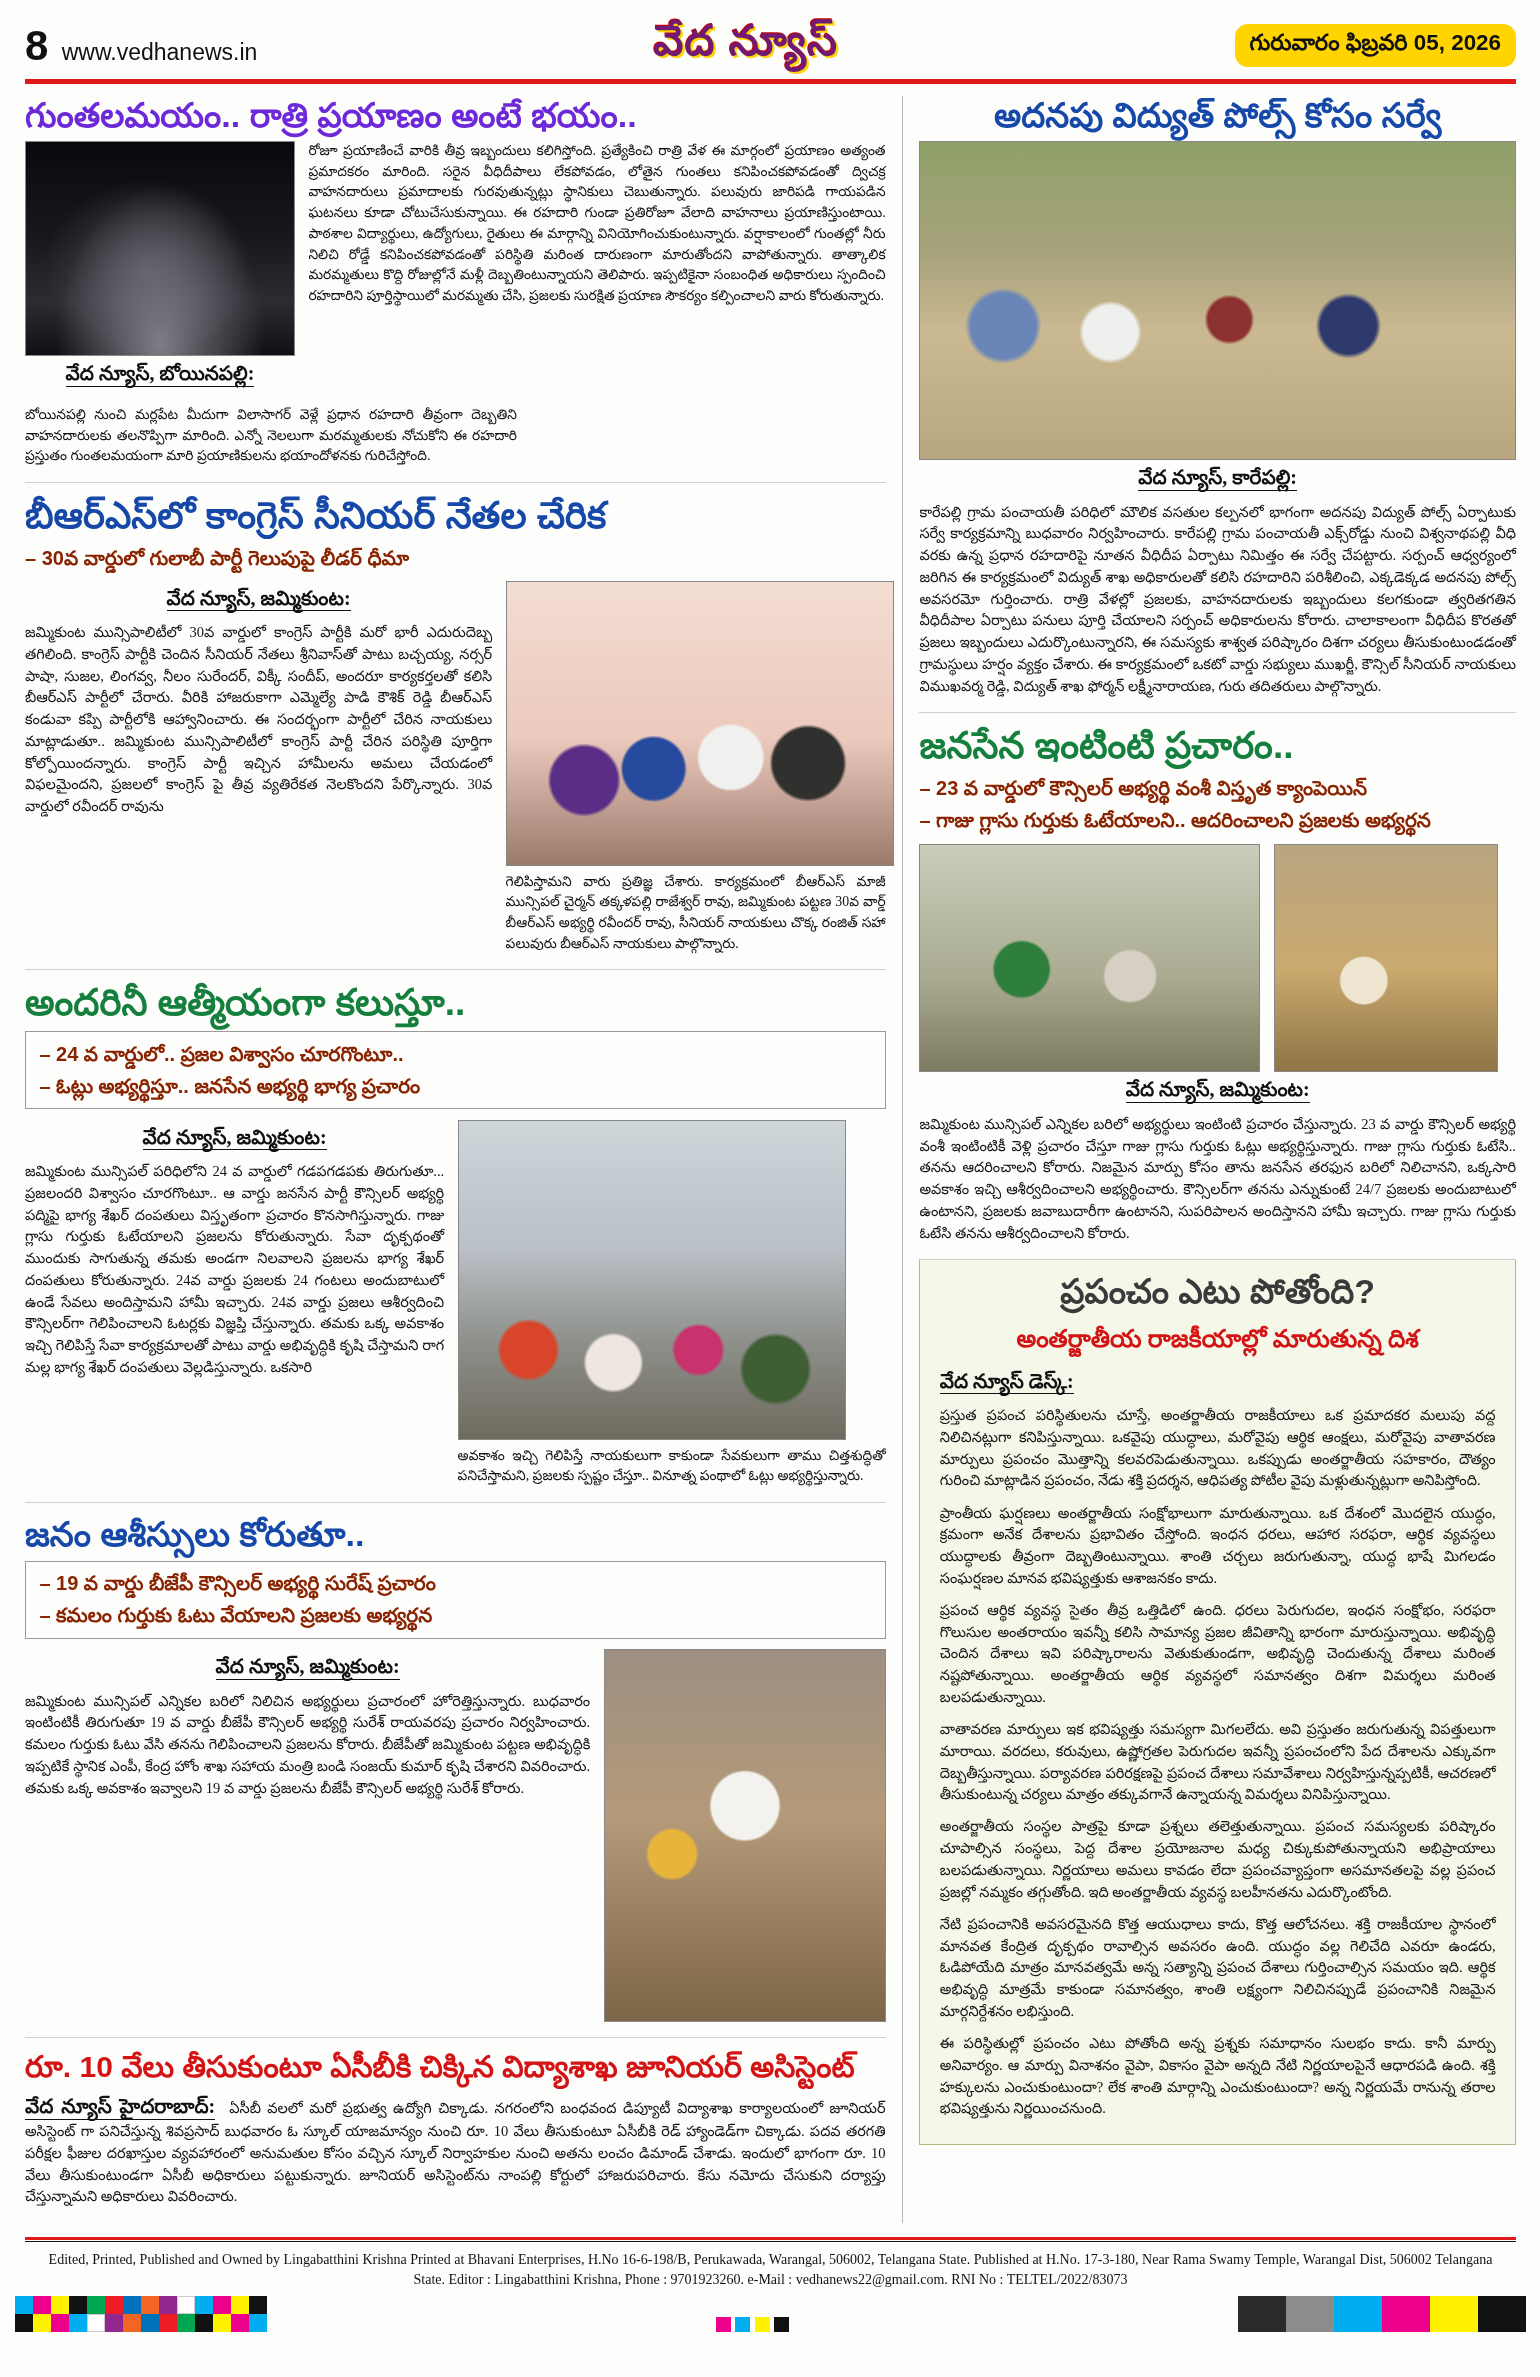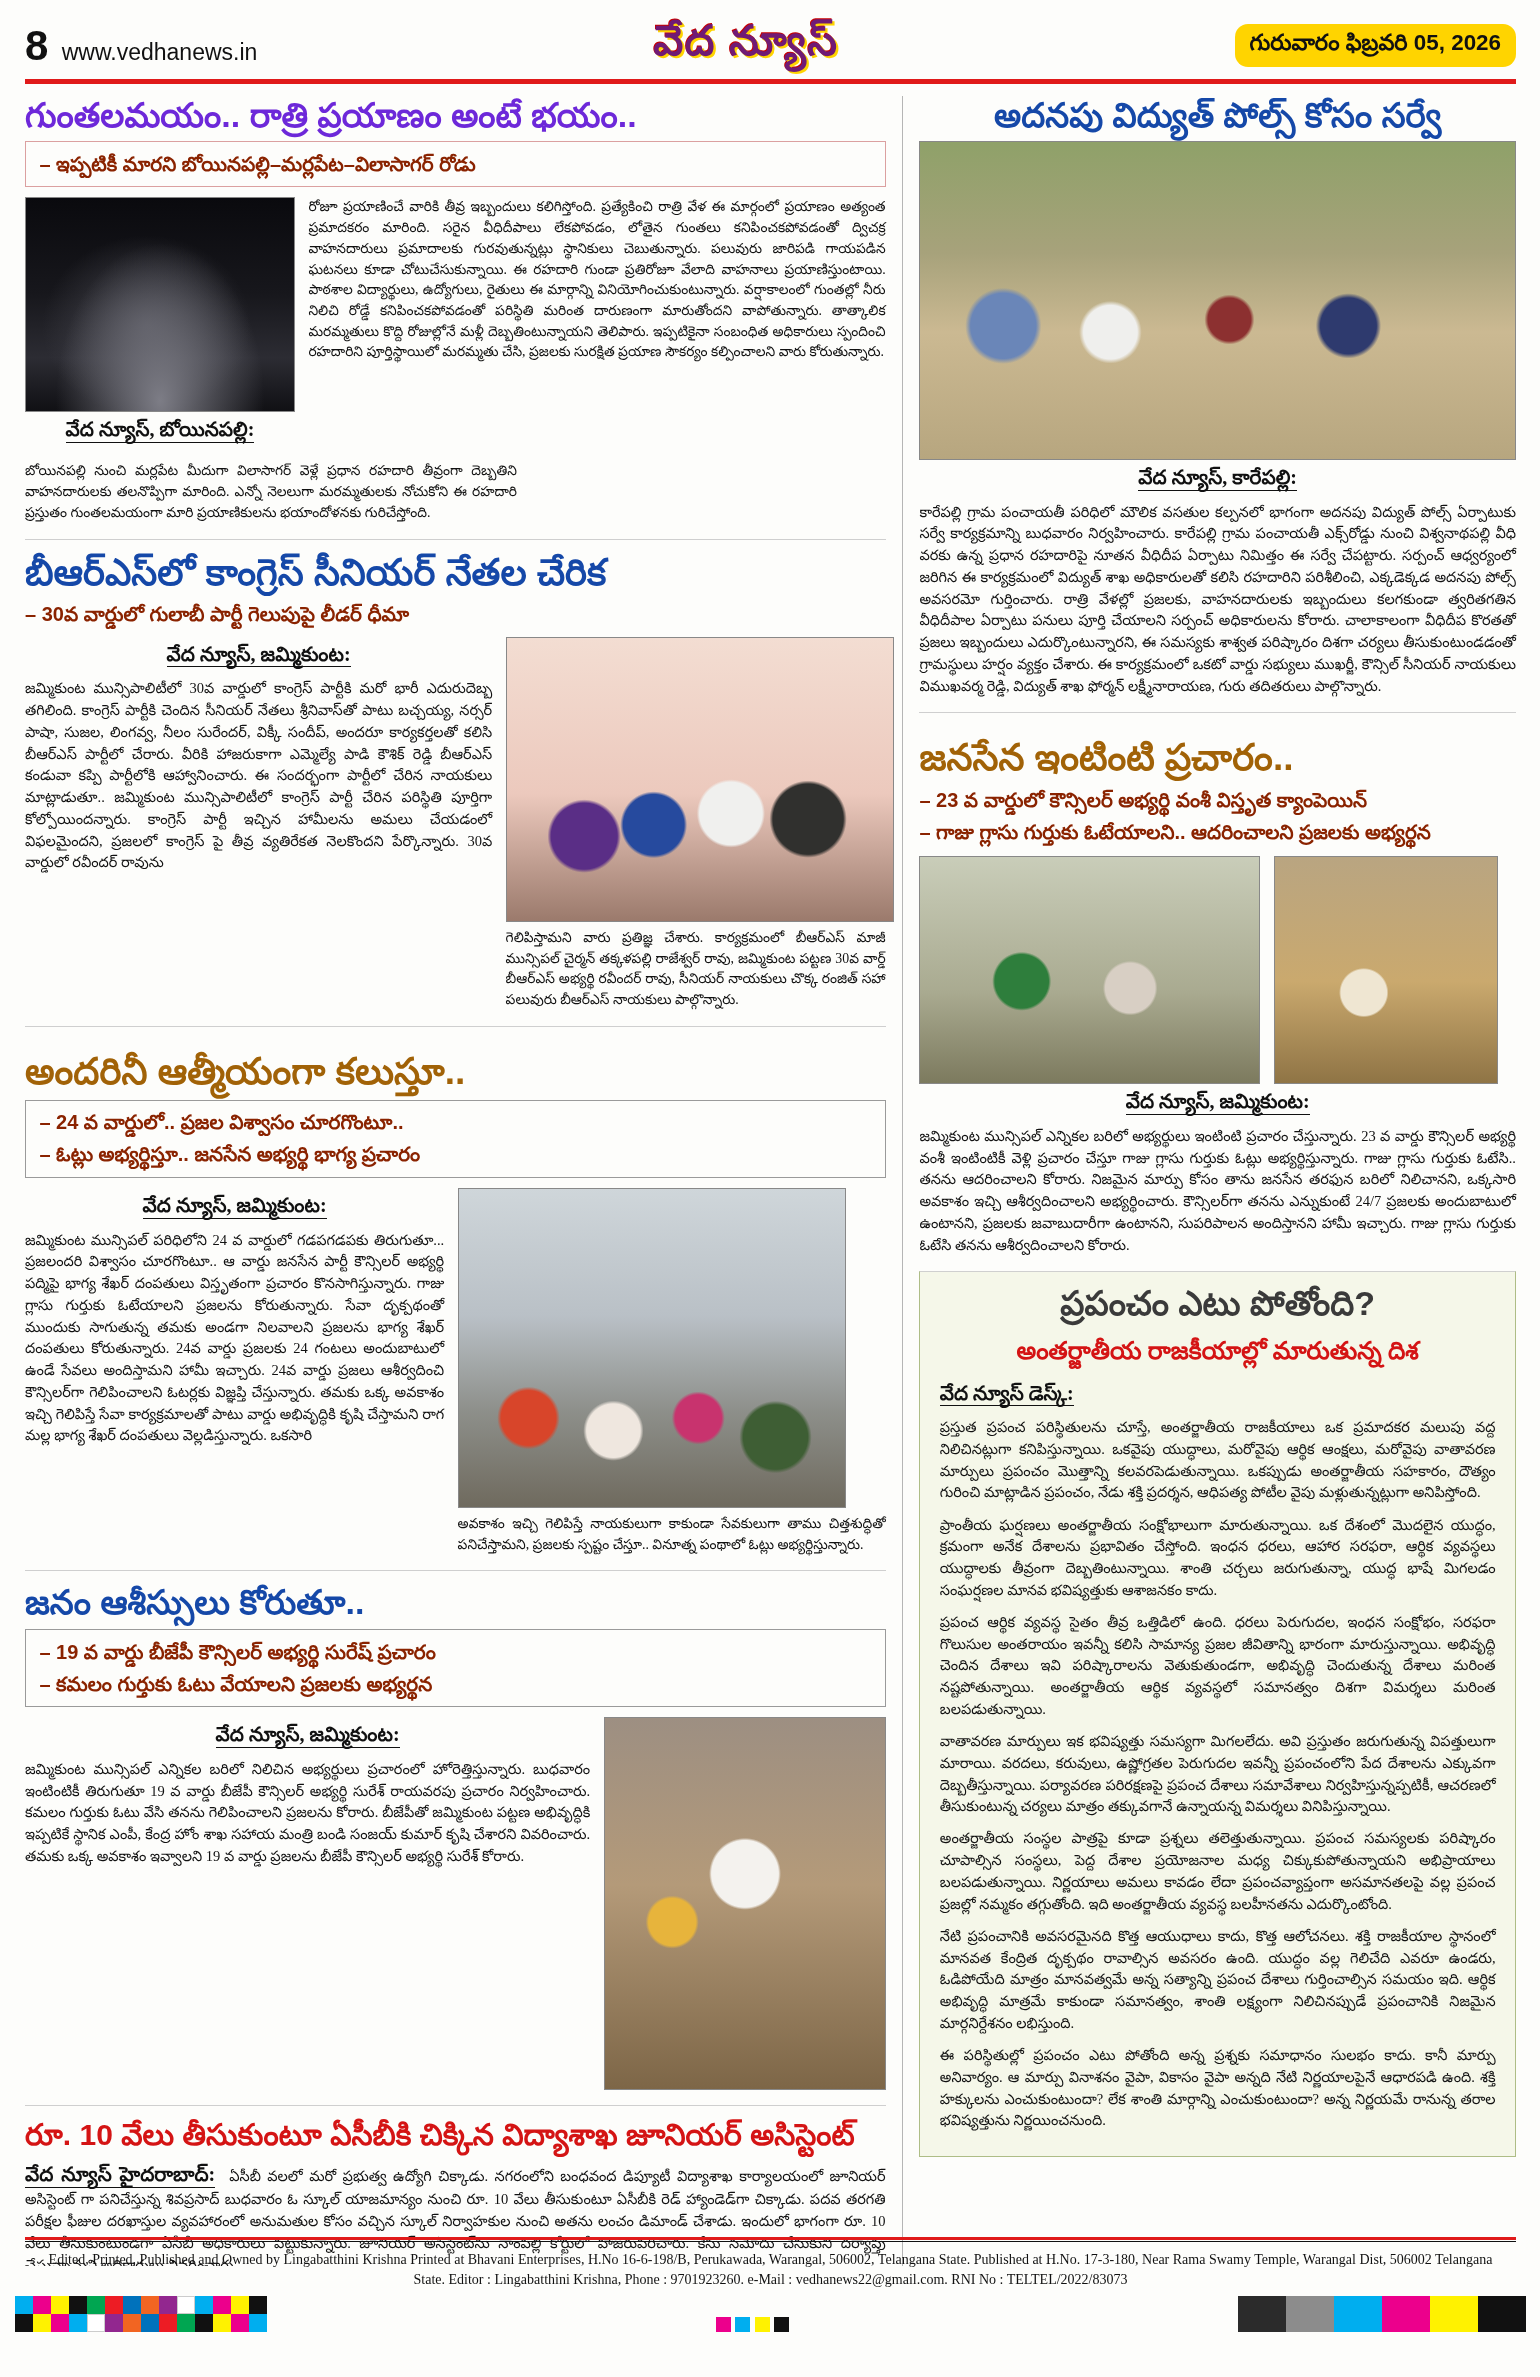--- a/index.html
+++ b/index.html
@@ -25,21 +25,21 @@
   .col-left { width:878px; padding-right:16.4px; border-right:1.5px solid #b5b5b5; }
   .col-right { flex:1; padding-left:16.4px; }
 
   .article { margin-bottom:15px; }
   .article + .article { border-top:0.7px solid #cfcfcf; padding-top:12px; }
 
   .hl { font-family:"Liberation Sans",sans-serif; font-weight:bold; line-height:1.12;
         margin-bottom:7.5px; }
   .hl.magenta { color:#6d28d9; font-size:34px; }
   .hl.blue    { color:#1548a8; font-size:37px; }
-  .hl.green   { color:#a16207; font-size:37px;margin-top:12px; }
+  .hl.green   { color:#15803d; font-size:37px; }
   .hl.blue2   { color:#1548a8; font-size:34px; }
   .hl.red     { color:#d41414; font-size:30px; }
   .hl.center  { text-align:center; }
 
   .subbox { border:1.5px solid #dba0a0; padding:7.5px 13.4px; margin:4.5px 0 10.4px 0; }
   .subbox.gray { border:0.7px solid #9a9a9a; }
   .subline { font-family:"Liberation Sans",sans-serif; font-weight:bold;
              font-size:20px; color:#8a2300; line-height:1.45; }
   .subline + .subline { margin-top:3px; }
 
@@ -137,23 +137,20 @@
     <div class="datebox">గురువారం ఫిబ్రవరి 05, 2026</div>
   </div>
   <div class="rule-red"></div>
 
   <div class="columns">
 
     <div class="col-left">
 
       <section class="article">
         <h1 class="hl magenta">గుంతలమయం.. రాత్రి ప్రయాణం అంటే భయం..</h1>
-        <div class="subbox">
-          <div class="subline">– ఇప్పటికీ మారని బోయినపల్లి–మర్లపేట–విలాసాగర్ రోడు</div>
-        </div>
         <div class="row">
           <div class="photo-col">
             <figure class="photo ph-night"></figure>
             <div class="dateline"><span>వేద న్యూస్, బోయినపల్లి:</span></div>
           </div>
           <p class="body-text small grow">రోజూ ప్రయాణించే వారికి తీవ్ర ఇబ్బందులు కలిగిస్తోంది. ప్రత్యేకించి రాత్రి వేళ ఈ మార్గంలో ప్రయాణం అత్యంత ప్రమాదకరం మారింది. సరైన వీధిదీపాలు లేకపోవడం, లోతైన గుంతలు కనిపించకపోవడంతో ద్విచక్ర వాహనదారులు ప్రమాదాలకు గురవుతున్నట్లు స్థానికులు చెబుతున్నారు. పలువురు జారిపడి గాయపడిన ఘటనలు కూడా చోటుచేసుకున్నాయి. ఈ రహదారి గుండా ప్రతిరోజూ వేలాది వాహనాలు ప్రయాణిస్తుంటాయి. పాఠశాల విద్యార్థులు, ఉద్యోగులు, రైతులు ఈ మార్గాన్ని వినియోగించుకుంటున్నారు. వర్షాకాలంలో గుంతల్లో నీరు నిలిచి రోడ్డే కనిపించకపోవడంతో పరిస్థితి మరింత దారుణంగా మారుతోందని వాపోతున్నారు. తాత్కాలిక మరమ్మతులు కొద్ది రోజుల్లోనే మళ్లీ దెబ్బతింటున్నాయని తెలిపారు. ఇప్పటికైనా సంబంధిత అధికారులు స్పందించి రహదారిని పూర్తిస్థాయిలో మరమ్మతు చేసి, ప్రజలకు సురక్షిత ప్రయాణ సౌకర్యం కల్పించాలని వారు కోరుతున్నారు.</p>
         </div>
         <p class="body-text small" style="margin-top:7.5px; width:492px;">బోయినపల్లి నుంచి మర్లపేట మీదుగా విలాసాగర్ వెళ్లే ప్రధాన రహదారి తీవ్రంగా దెబ్బతిని వాహనదారులకు తలనొప్పిగా మారింది. ఎన్నో నెలలుగా మరమ్మతులకు నోచుకోని ఈ రహదారి ప్రస్తుతం గుంతలమయంగా మారి ప్రయాణికులను భయాందోళనకు గురిచేస్తోంది.</p>
       </section>
 

